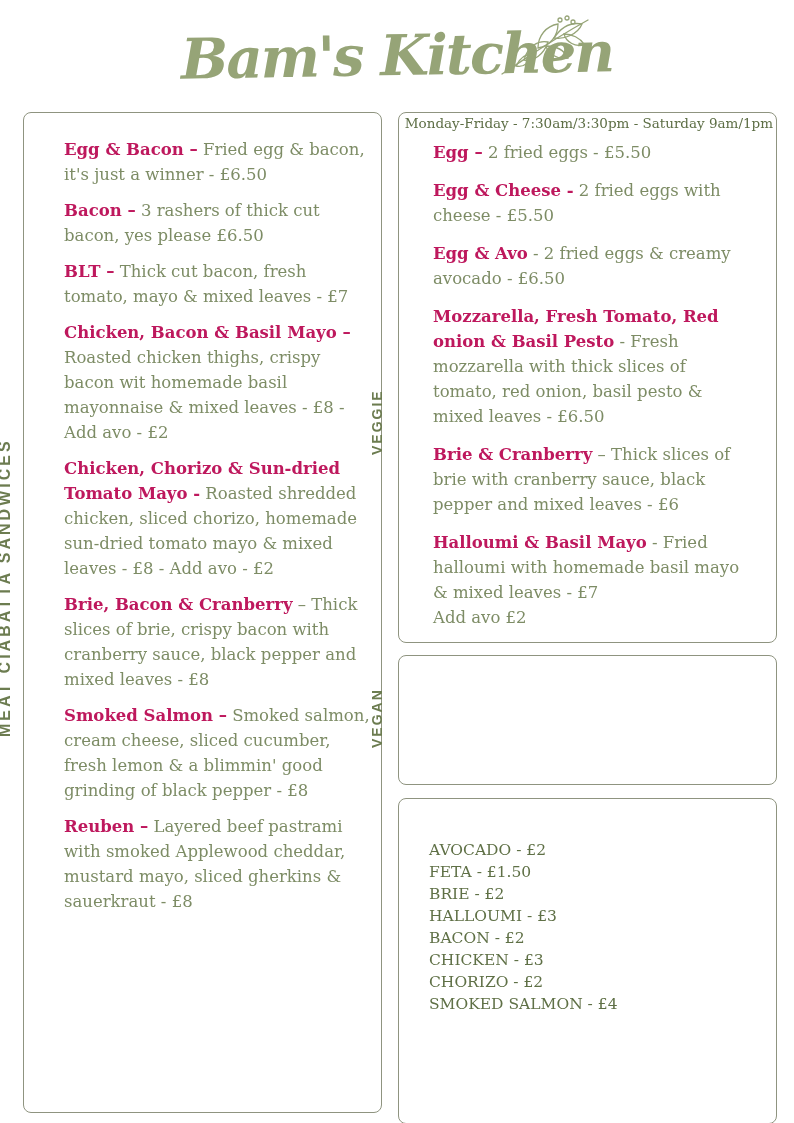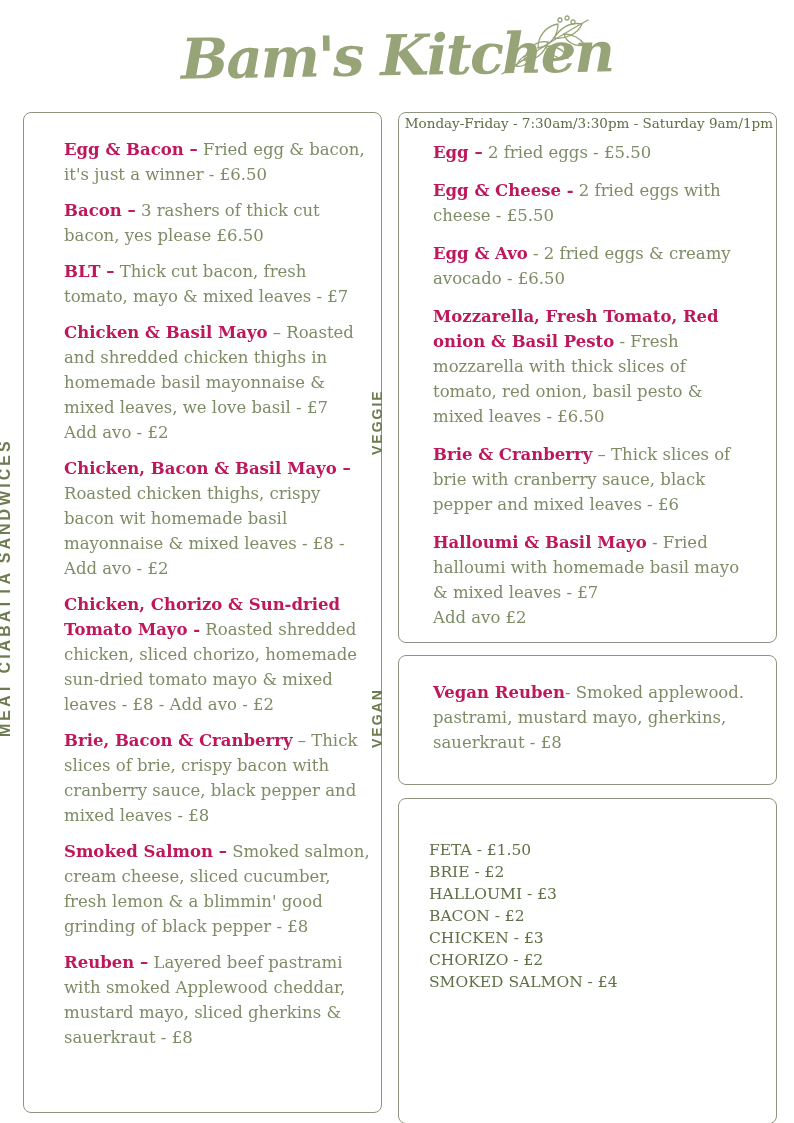--- a/index.html
+++ b/index.html
@@ -86,21 +86,20 @@
     <span class="vlabel" id="meat-label">MEAT CIABATTA SANDWICES</span>
     <div>
 
         <p class="mi"><b>Egg &amp; Bacon –</b><span> Fried egg &amp; bacon, it's just a winner - £6.50</span></p>
 
         <p class="mi"><b>Bacon –</b><span> 3 rashers of thick cut bacon, yes please  £6.50</span></p>
 
 
         <p class="mi"><b>BLT –</b><span> Thick cut bacon, fresh tomato, mayo &amp; mixed leaves - £7</span></p>
 
-        <p class="mi"><b>Chicken &amp; Basil Mayo</b><span> – Roasted and shredded chicken thighs in homemade basil mayonnaise &amp; mixed leaves, we love basil - £7</span><span class="extra">Add avo - £2</span></p>
 
         <p class="mi"><b>Chicken, Bacon &amp; Basil Mayo –</b><span> Roasted chicken thighs, crispy bacon wit homemade basil mayonnaise &amp; mixed leaves - £8 - Add avo - £2</span></p>
 
         <p class="mi"><b>Chicken, Chorizo &amp; Sun-dried Tomato Mayo -</b><span> Roasted shredded chicken, sliced chorizo, homemade sun-dried tomato mayo &amp; mixed leaves - £8 - Add avo - £2</span></p>
 
         <p class="mi"><b>Brie, Bacon &amp; Cranberry</b><span> – Thick slices of brie, crispy bacon with cranberry sauce, black pepper and mixed leaves - £8</span></p>
 
         <p class="mi"><b>Smoked Salmon –</b><span> Smoked salmon, cream cheese, sliced cucumber, fresh lemon &amp; a blimmin' good grinding of black pepper - £8</span></p>
 
         <p class="mi"><b>Reuben –</b><span> Layered beef pastrami with smoked Applewood cheddar, mustard mayo, sliced gherkins &amp; sauerkraut - £8</span></p>
@@ -121,29 +120,26 @@
         <p class="mi"><b>Mozzarella, Fresh Tomato, Red onion &amp; Basil Pesto</b><span> - Fresh mozzarella with thick slices of tomato, red onion, basil pesto &amp; mixed leaves -  £6.50</span></p>
 
         <p class="mi"><b>Brie &amp; Cranberry</b><span> – Thick slices of brie with cranberry sauce, black pepper and mixed leaves - £6</span></p>
 
         <p class="mi"><b>Halloumi &amp; Basil Mayo</b><span> - Fried halloumi with homemade basil mayo &amp; mixed leaves - £7</span><span class="extra">Add avo £2</span></p>
       </div>
   </section>
 
   <section class="box" id="vegan-box">
     <span class="vlabel" id="vegan-label">VEGAN</span>
-    <div>
-
-        <p class="mi"><b>Vegan Reuben</b><span>- Smoked applewood. pastrami, mustard mayo, gherkins, sauerkraut - £8</span></p>
-      </div>
   </section>
 
   <section class="box" id="add-box">
     <div class="add-list">
 
+        <div class="add-line">AVOCADO - £2</div>
 
         <div class="add-line">FETA - £1.50</div>
 
         <div class="add-line">BRIE - £2</div>
 
         <div class="add-line">HALLOUMI - £3</div>
 
         <div class="add-line">BACON - £2</div>
 
         <div class="add-line">CHICKEN - £3</div>

